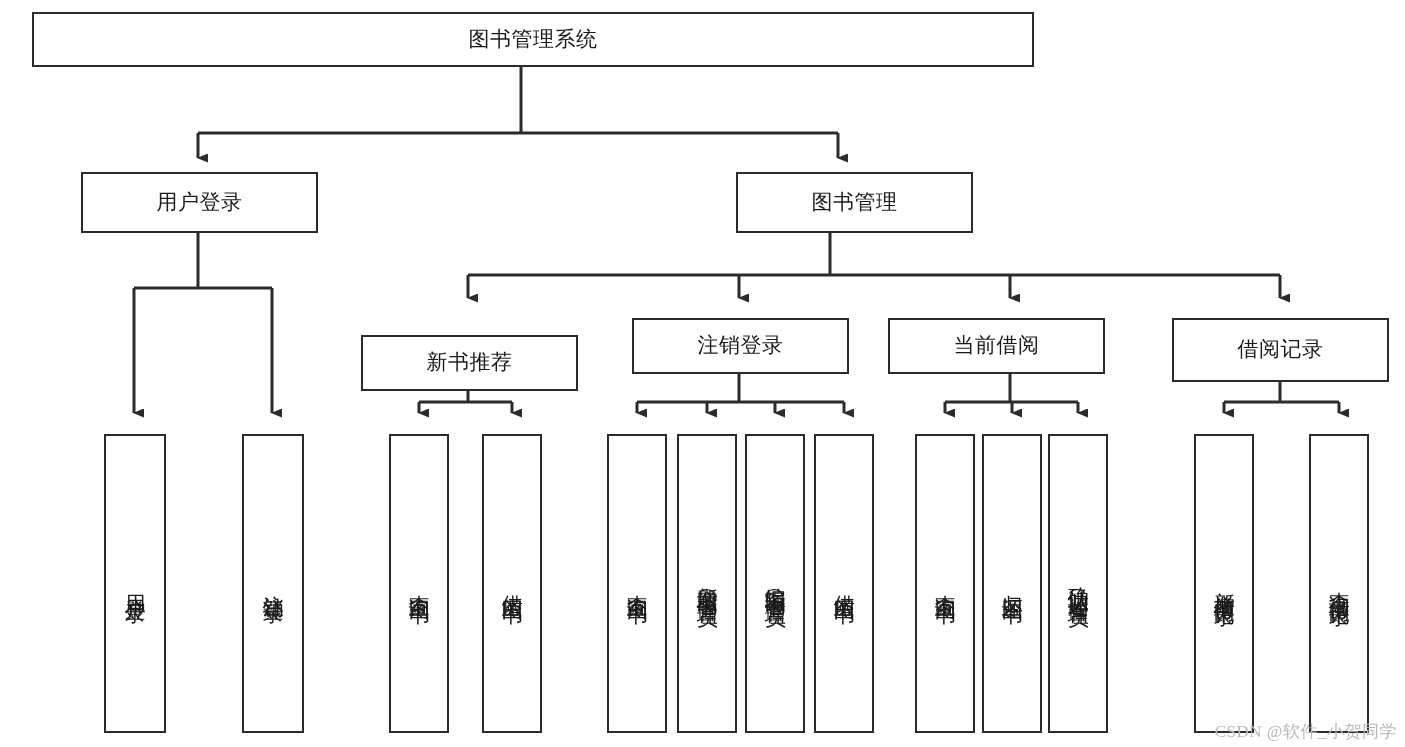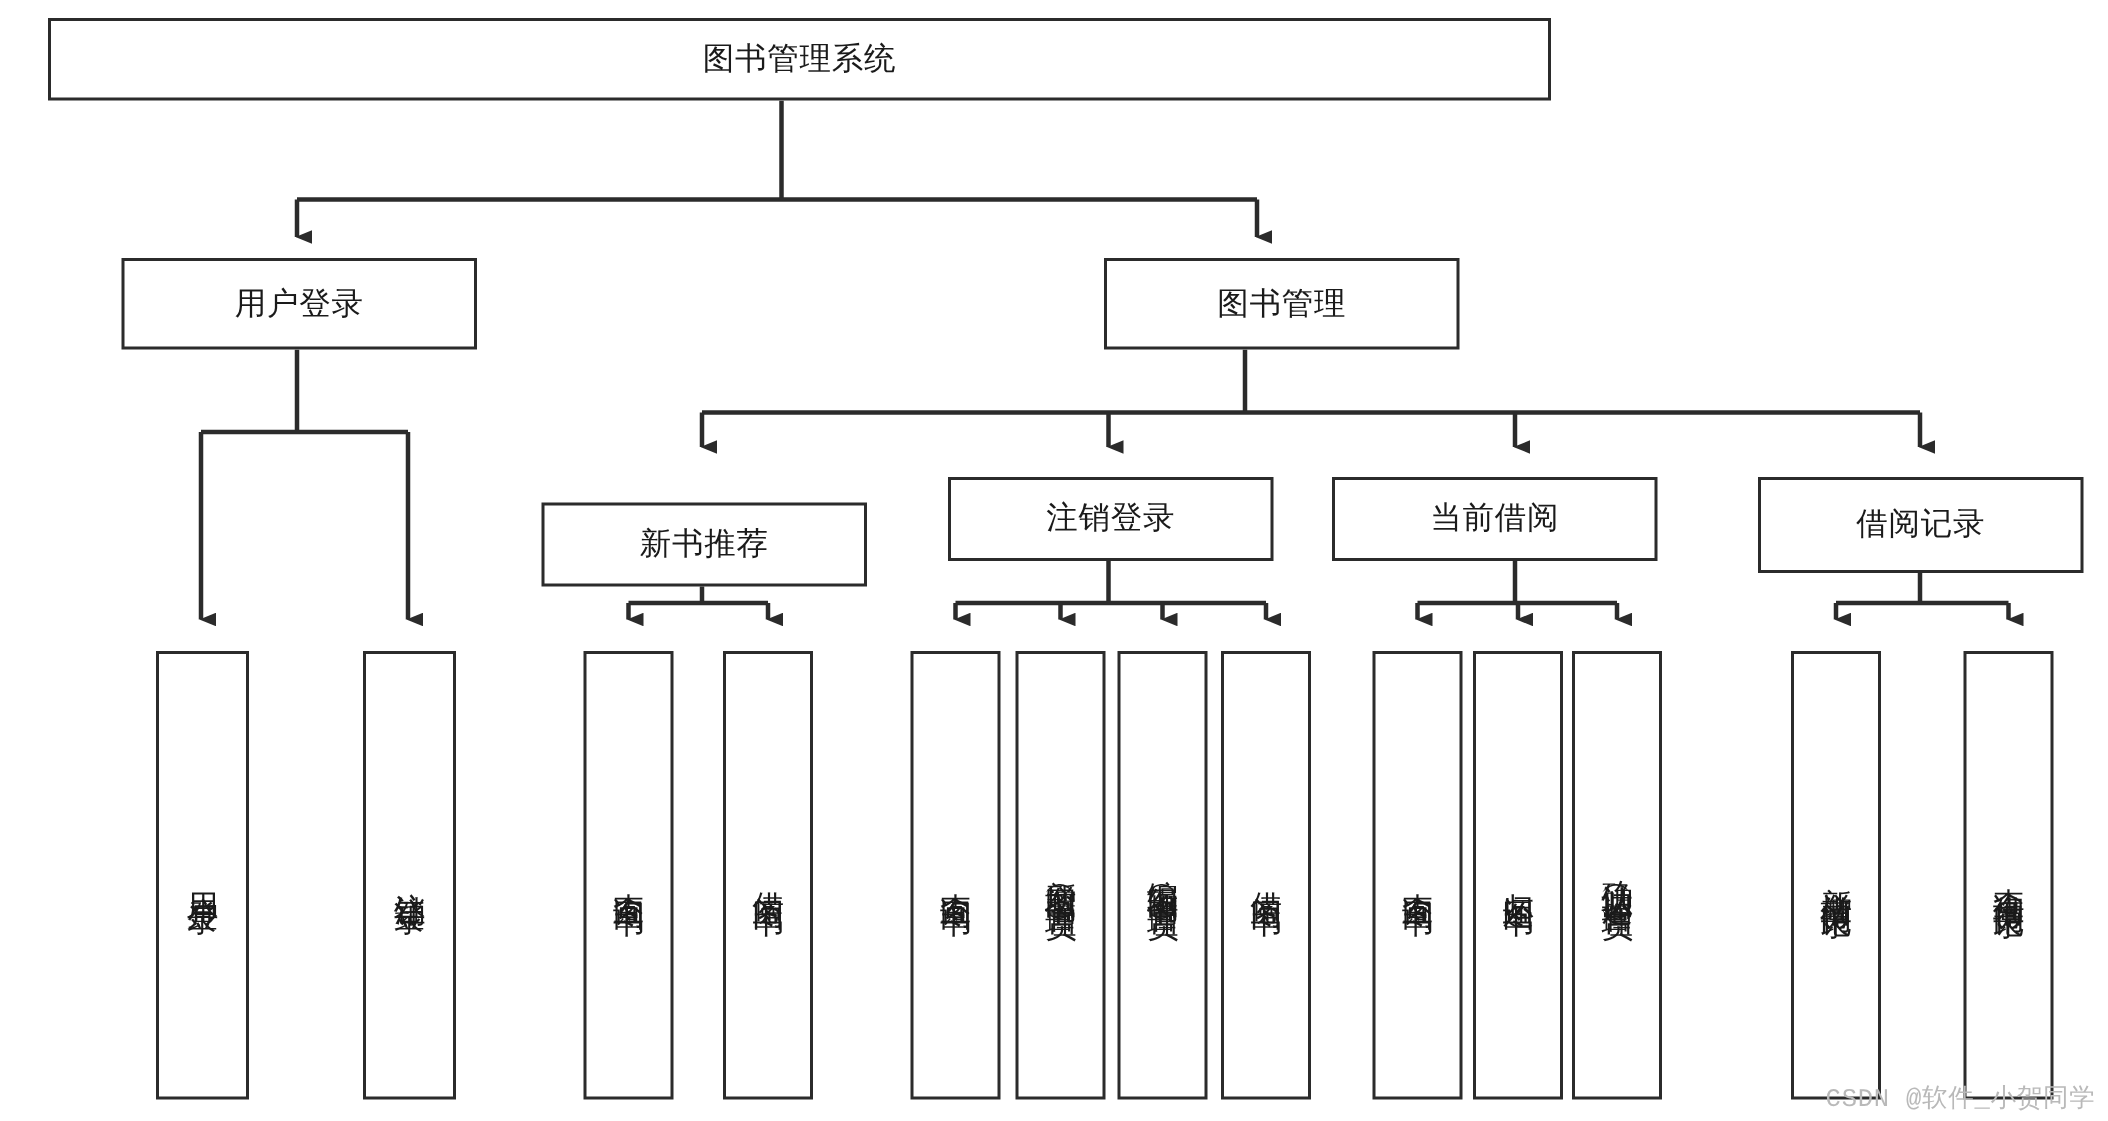--- a/index.html
+++ b/index.html
@@ -61,21 +61,21 @@
     display: block;
     white-space: normal;
     max-height: 100%;
   }
   #watermark {
     position: absolute;
     right: 8px;
     bottom: 4px;
     font-size: 17px;
     color: #b9b9b9;
-    font-family: Liberation Mono, monospace;
+    font-family: Liberation Serif, serif;
     white-space: nowrap;
     letter-spacing: 0.5px;
   }
 </style>
 </head>
 <body>
 
 <div id="diagram-root">
 
   <svg id="edges-layer" viewBox="0 0 1405 747" width="1405" height="747" xmlns="http://www.w3.org/2000/svg">

